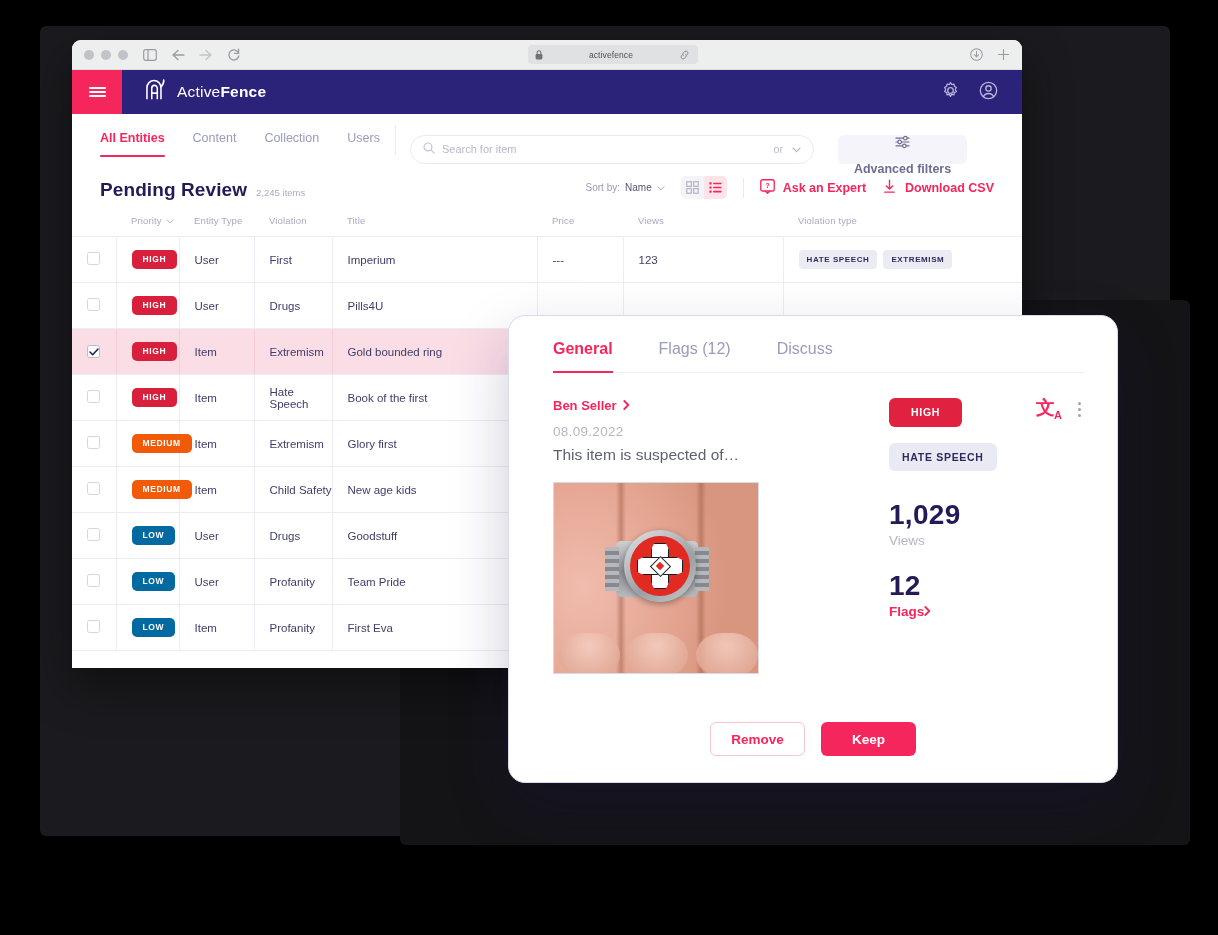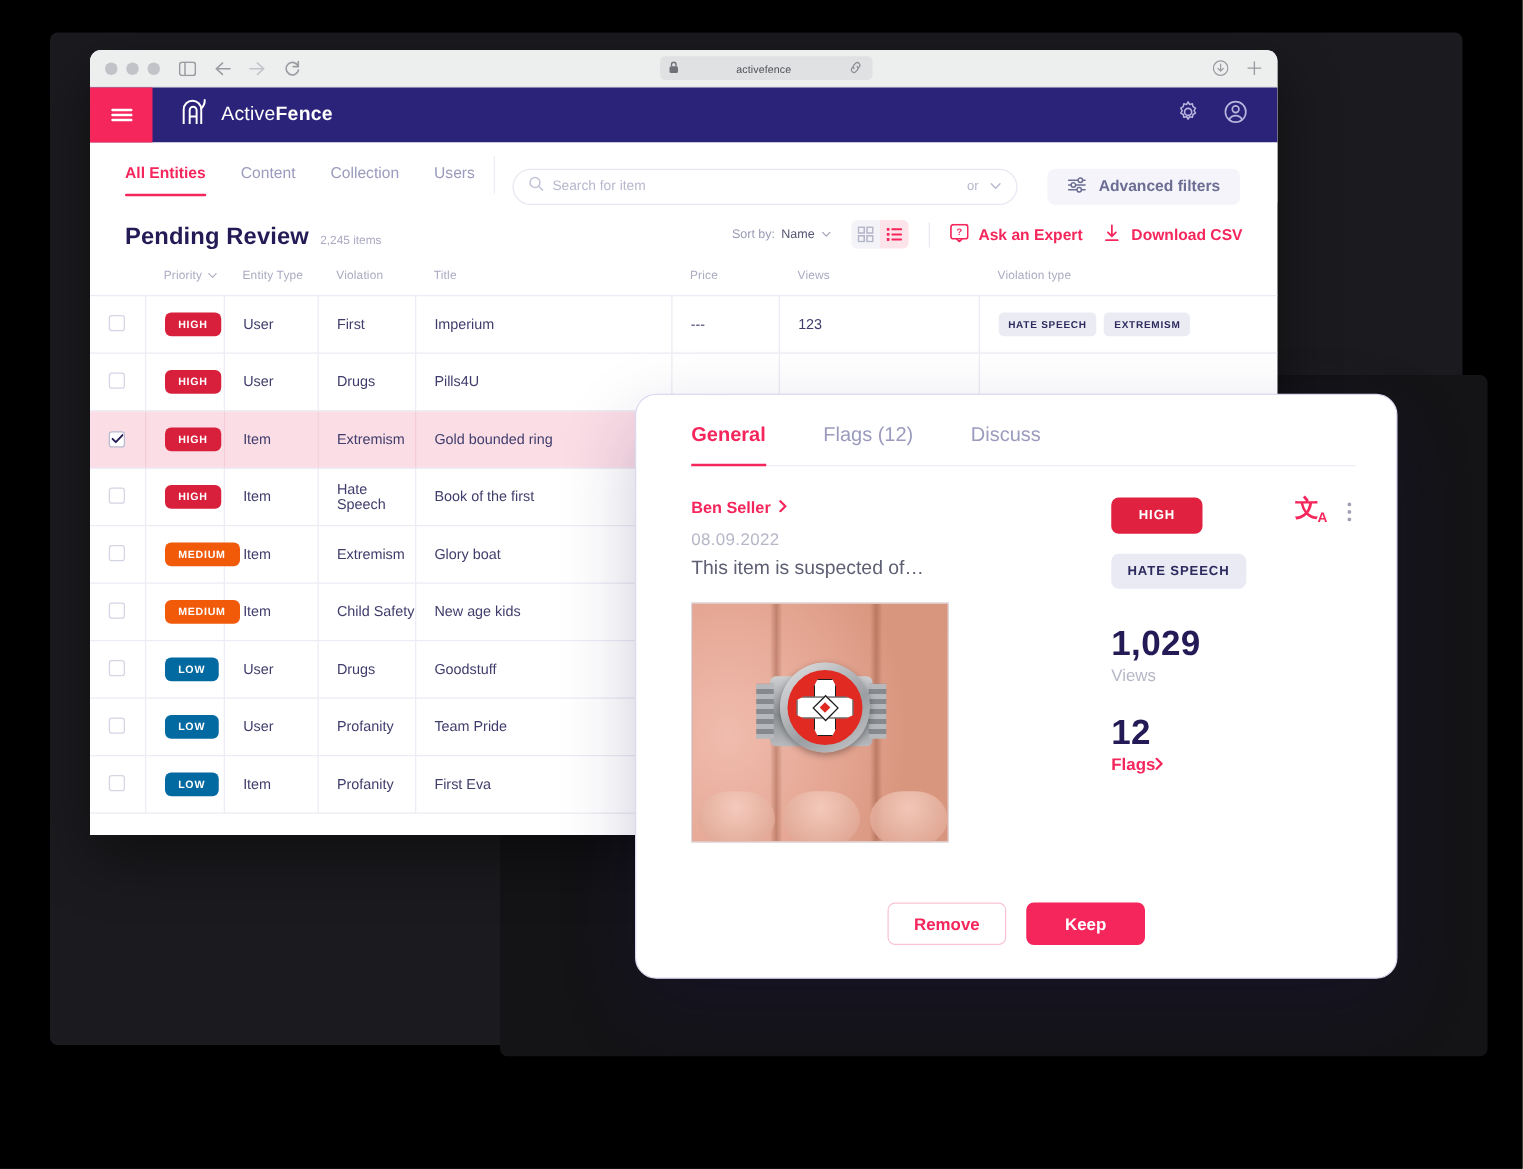--- a/index.html
+++ b/index.html
@@ -77,21 +77,21 @@
     content:""; position:absolute; left:-15px; top:-10px; height:30px; width:1px; background:#ebebf3;
   }
   .searchbox {
     width: 404px; height: 29px; border: 1px solid #e8e8f2; border-radius: 15px;
     display: flex; align-items: center; padding: 0 12px; gap: 7px; background:#fff;
   }
   .searchbox .ph { font-size: 11px; color: #b7b8cf; }
   .or-part { margin-left: auto; display: flex; align-items: center; gap: 9px; color: #b7b8cf; font-size: 10.5px; }
   .advfilters {
     height: 29px; border-radius: 6px; background: #f4f4fa; display: flex; align-items: center;
-    gap: 10px; padding: 0 16px; color: #6c6d93; font-size: 12.5px; font-weight: 700;
+    gap: 10px; padding: 0 16px; color: #6c6d93; font-size: 12.5px; font-weight: 700; flex-direction: column;
   }
 
   
   .titlerow { display: flex; align-items: flex-end; padding: 14px 28px 0 28px; }
   .ptitle { font-size: 19px; font-weight: 700; color: #231a56; letter-spacing: .1px; }
   .pcount { font-size: 9.5px; color: #aaabc2; margin-left: 9px; margin-bottom: 3px; }
   .titlerow-right { margin-left: auto; display: flex; align-items: center; gap: 16px; margin-bottom: 2px; }
   .sortby { font-size: 10px; color: #9a9bb5; display: flex; align-items: center; gap: 5px; }
   .sortby b { color: #545572; font-weight: 400; }
   .viewtoggle { display: flex; align-items: center; border-radius: 5px; overflow: hidden; }
@@ -514,21 +514,21 @@
             <td class="cellsep padl"></td>
             <td class="cellsep padl"></td>
             <td class="padl"></td>
           </tr>
 
           <tr>
             <td class="cellsep" style="text-align:center"><span class="cbx"></span></td>
             <td class="cellsep padl"><span class="pill medium">MEDIUM</span></td>
             <td class="cellsep padl">Item</td>
             <td class="cellsep padl">Extremism</td>
-            <td class="cellsep padl">Glory boat</td>
+            <td class="cellsep padl">Glory first</td>
             <td class="cellsep padl"></td>
             <td class="cellsep padl"></td>
             <td class="padl"></td>
           </tr>
 
           <tr>
             <td class="cellsep" style="text-align:center"><span class="cbx"></span></td>
             <td class="cellsep padl"><span class="pill medium">MEDIUM</span></td>
             <td class="cellsep padl">Item</td>
             <td class="cellsep padl">Child Safety</td>

